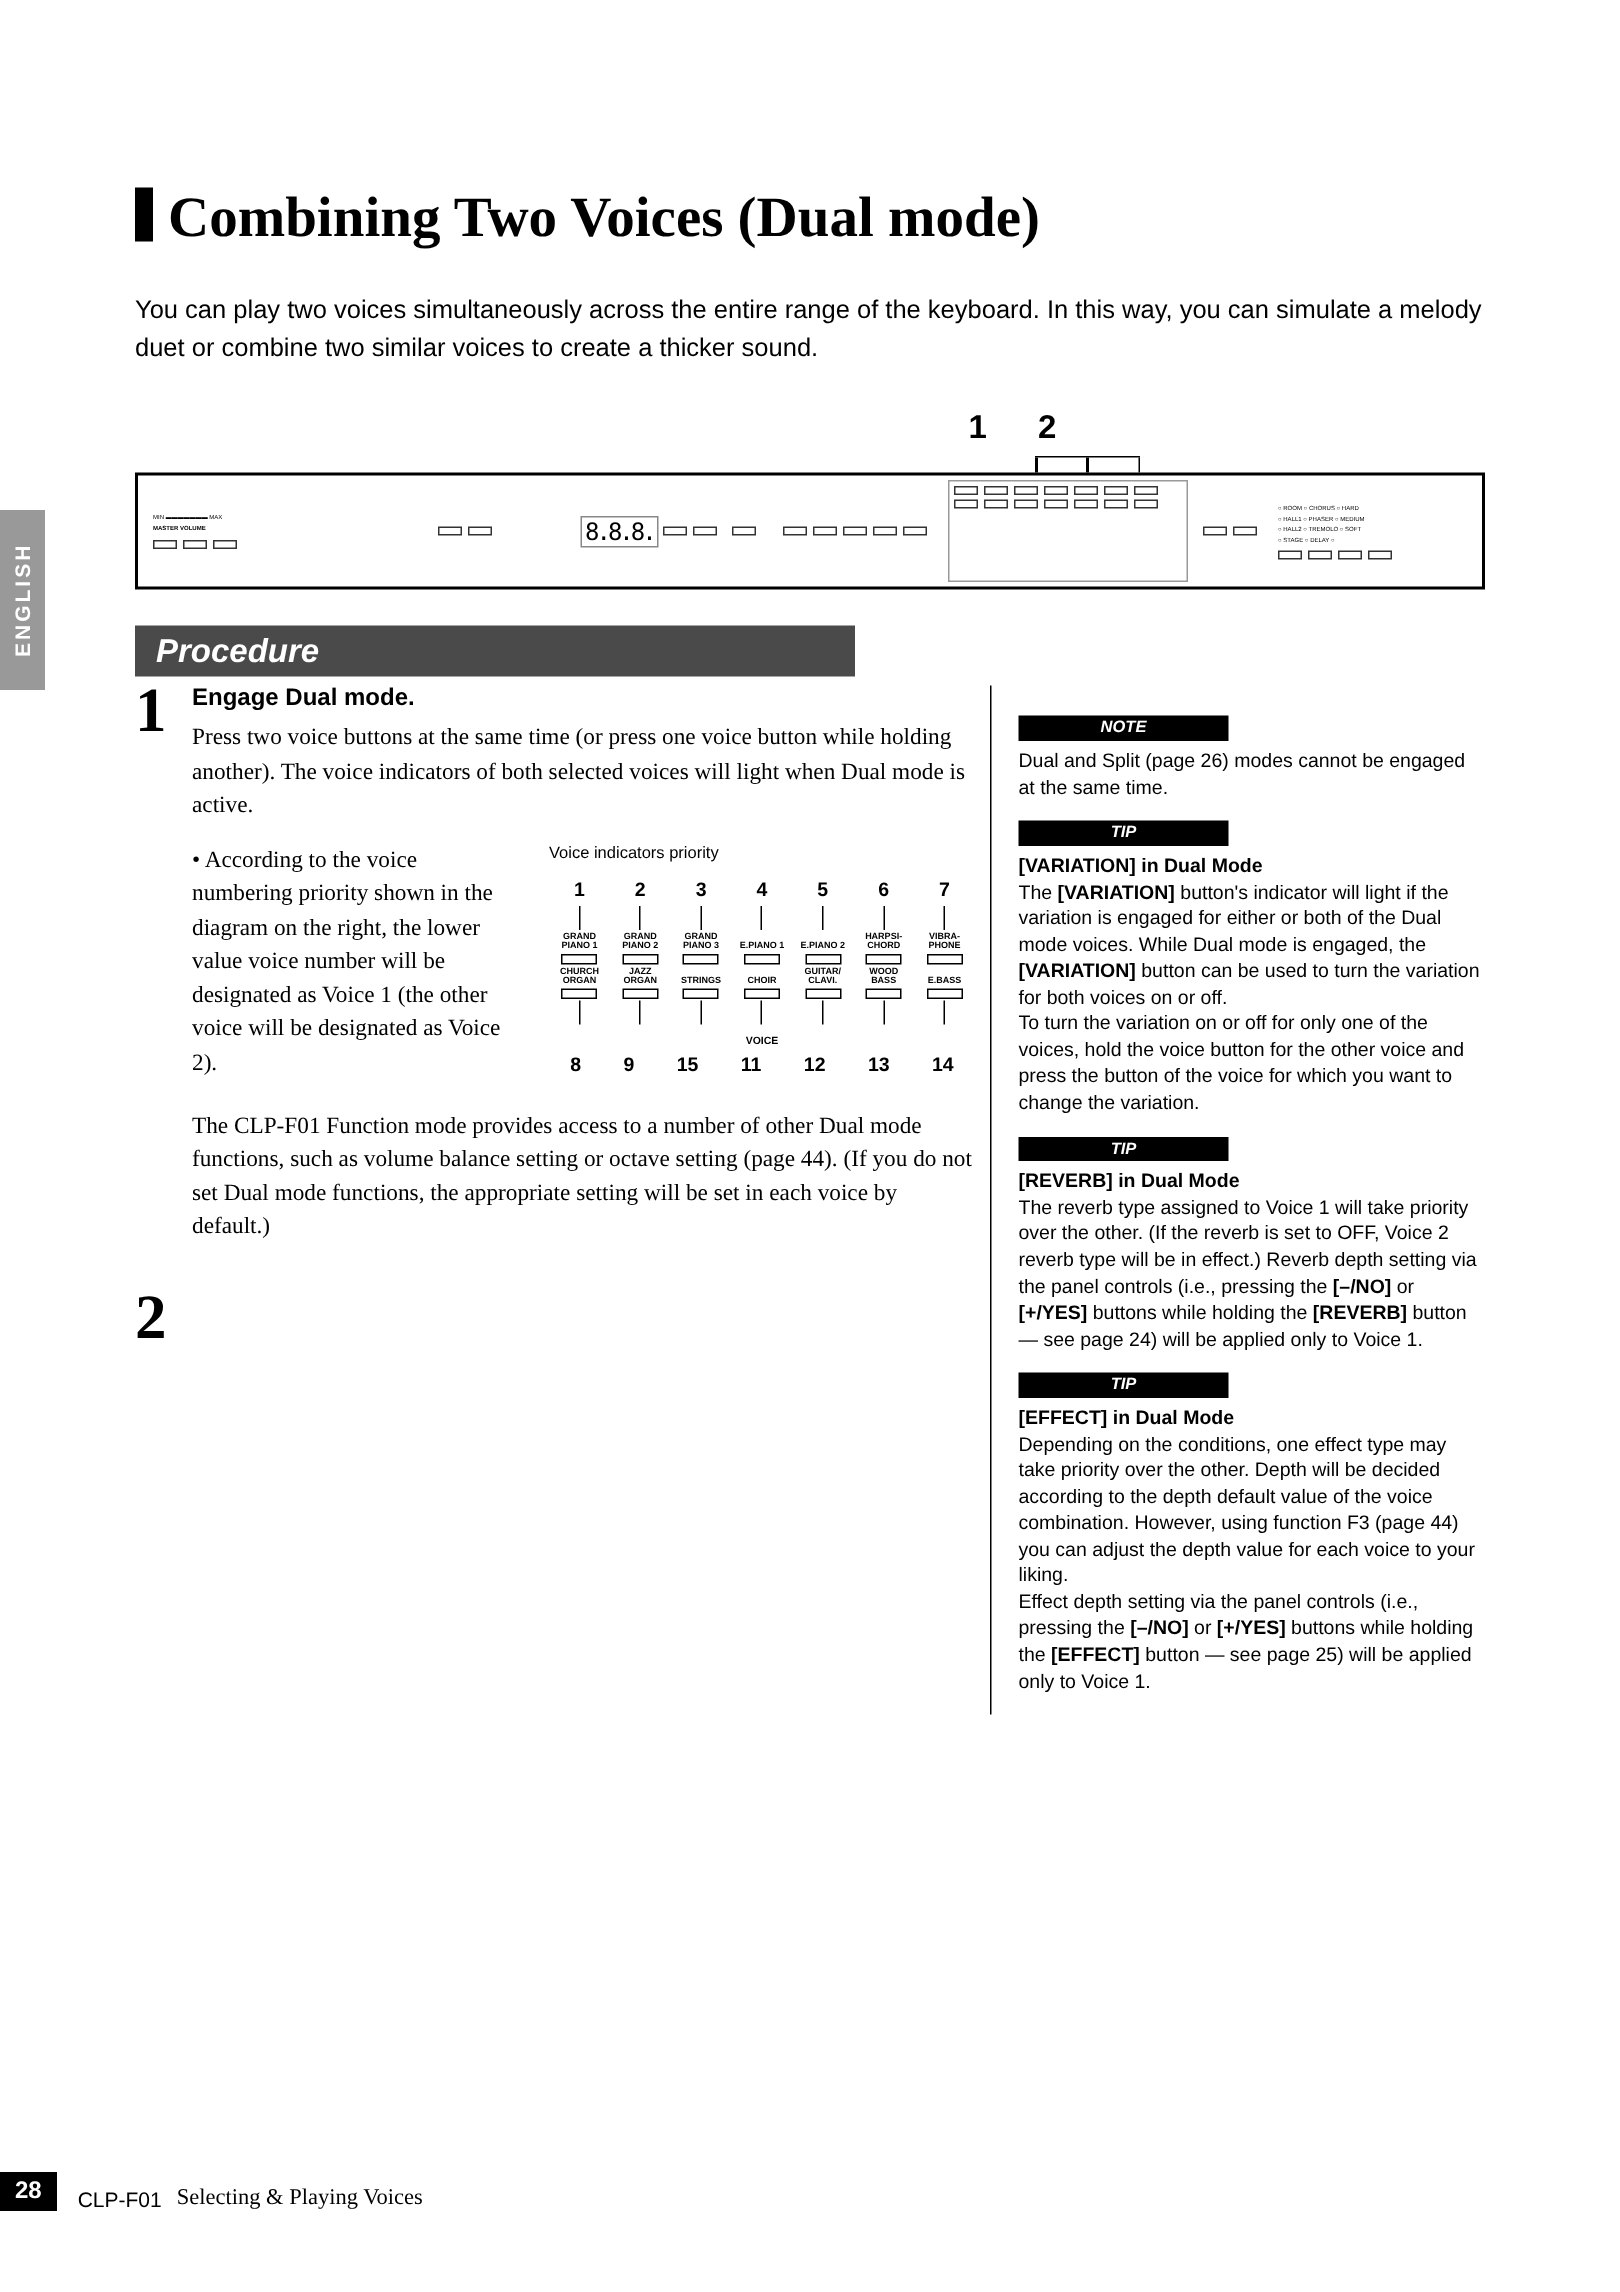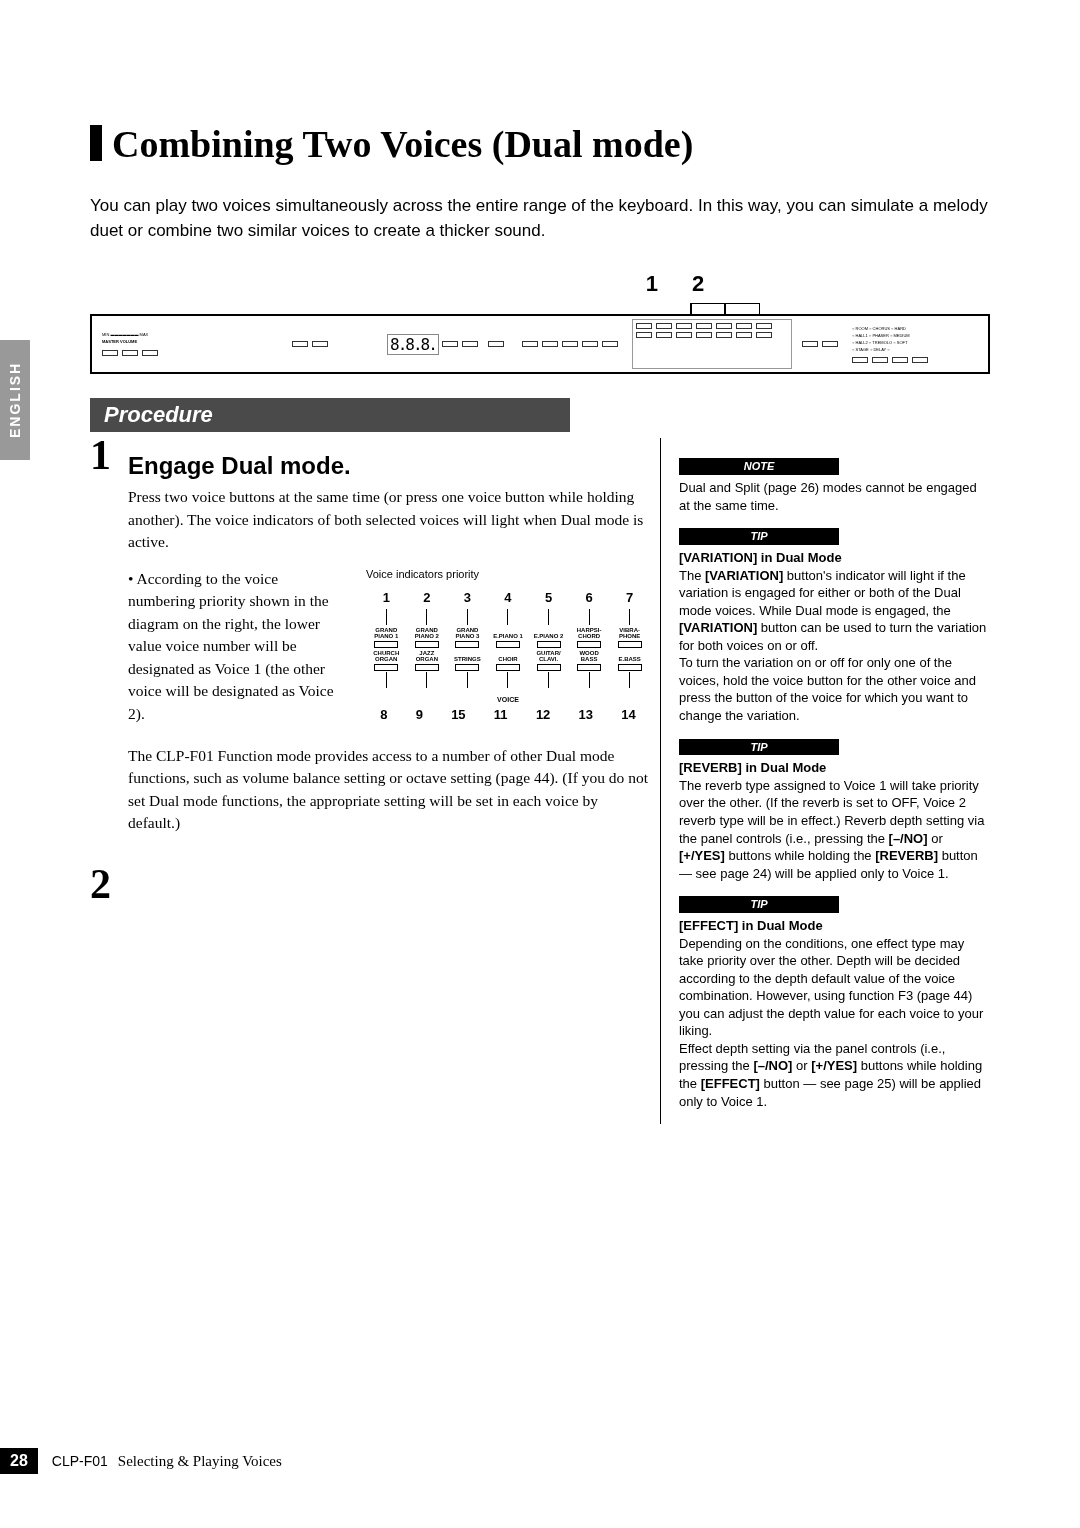--- a/index.html
+++ b/index.html
@@ -65,21 +65,21 @@
     top: 0;
     width: 1.5px;
     height: 10px;
     background: #000;
   }
   .panel-divider::before { left: 0; }
   .panel-divider::after { right: 0; }
   .panel-vline { width:1.5px; height:10px; background:#000; margin-left:634px; }
   .panel-box {
     border: 2px solid #000;
-    height: 60px;
+    height: 78px;
     width: 100%;
     position: relative;
     overflow: hidden;
     font-size: 5px;
   }
   .panel-section {
     position: absolute;
     top: 5px;
     bottom: 5px;
     display: flex;
@@ -148,24 +148,23 @@
   .step-num {
     font-family: Georgia, serif;
     font-size: 42px;
     font-weight: bold;
     width: 38px;
     line-height: 1;
     margin-top: -4px;
   }
   .step-body { flex: 1; }
   .step-title {
-    font-size: 24px;
+    font-size: 16px;
     font-weight: bold;
     margin-bottom: 6px;
-    margin-top: 14px;
   }
   .step-text {
     font-family: Georgia, "Times New Roman", serif;
     font-size: 15.5px;
     line-height: 1.45;
     margin-bottom: 14px;
   }
   .bullet-row {
     display: flex;
     gap: 18px;
@@ -196,32 +195,32 @@
   .vd-btn { border: 1px solid #000; height: 7px; width: 24px; margin: 1px auto 0; }
   .vd-voice-label { text-align: center; font-size: 7px; font-weight: bold; margin-top: 8px; }
   .side-label {
     background: #000;
     color: #fff;
     font-size: 11px;
     font-weight: bold;
     font-style: italic;
     text-align: center;
     padding: 1px 0;
-    width: 160px;
+    width: 140px;
     margin-bottom: 4px;
   }
   .side-label.first { margin-top: 20px; }
   .side-block { margin-bottom: 14px; }
   .side-title { font-weight: bold; }
   .footer {
     position: absolute;
     bottom: 54px;
     left: 0;
     display: flex;
-    align-items: center;
+    align-items: flex-end;
   }
   .page-num {
     background: #000;
     color: #fff;
     font-weight: bold;
     font-size: 16px;
     padding: 4px 10px;
     margin-right: 14px;
   }
   .footer-model { font-size: 14px; margin-right: 10px; }

